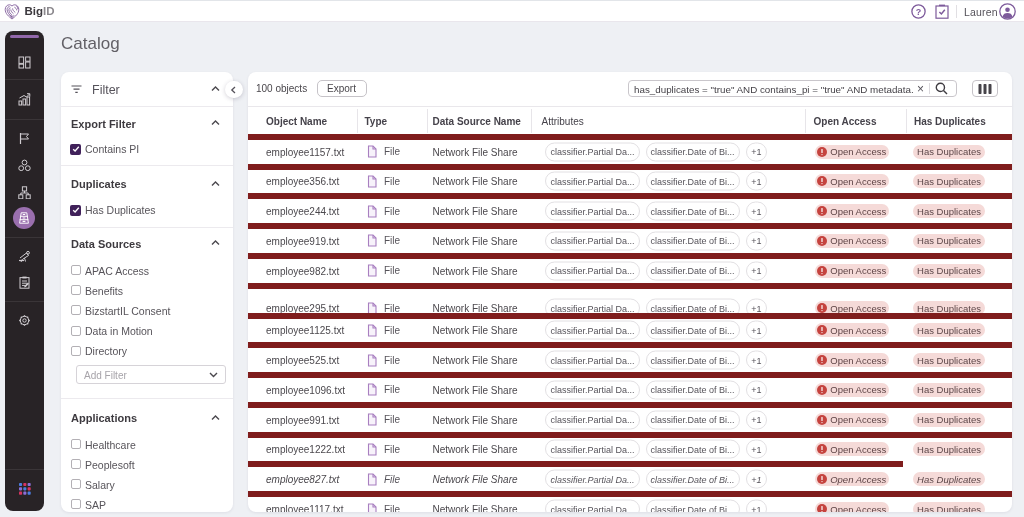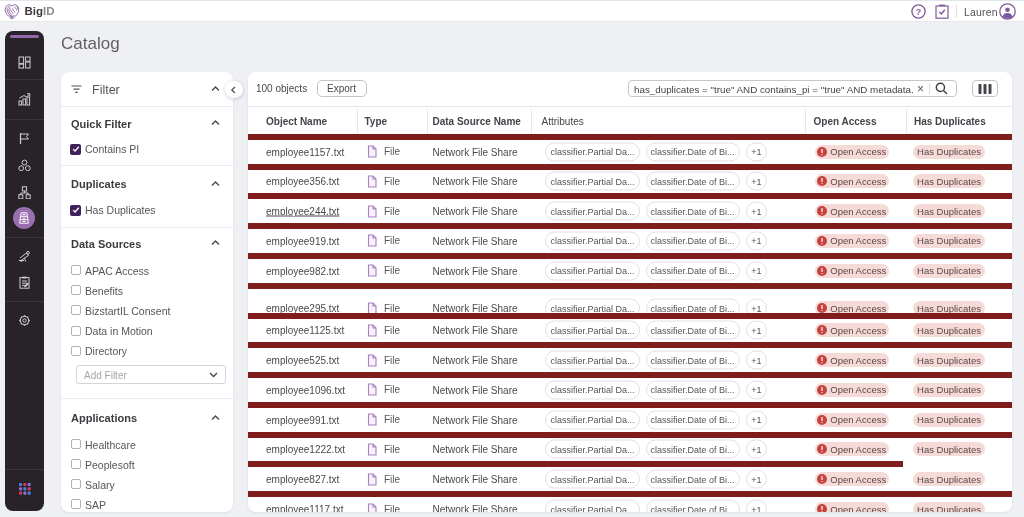--- a/index.html
+++ b/index.html
@@ -143,21 +143,21 @@
   </svg>
 <div class="abs" style="left:92px;top:82.5px;font-size:12.5px;color:#55525a;">Filter</div>
 <svg class="abs" style="left:211px;top:86px" width="9" height="6" viewBox="0 0 9 6">
     <path d="M1 4.5 L4.5 1 L8 4.5" fill="none" stroke="#4b484e" stroke-width="1.4"></path>
   </svg>
 <div class="abs hdiv" style="left:61px;top:105.5px;width:172px;"></div>
 <div class="abs" style="left:225px;top:80.5px;width:17.5px;height:17.5px;border-radius:50%;background:#fff;box-shadow:0 1px 4px rgba(50,40,70,0.22);"></div>
 <svg class="abs" style="left:230px;top:85.5px" width="7" height="8" viewBox="0 0 7 8">
     <path d="M5 1 L1.8 4 L5 7" fill="none" stroke="#55525a" stroke-width="1.3"></path>
   </svg>
-<div class="abs sect" style="left:71px;top:117.5px;">Quick Filter</div>
+<div class="abs sect" style="left:71px;top:117.5px;">Export Filter</div>
 <svg class="abs" style="left:211px;top:120px" width="9" height="6" viewBox="0 0 9 6">
     <path d="M1 4.5 L4.5 1 L8 4.5" fill="none" stroke="#4b484e" stroke-width="1.4"></path>
   </svg>
 <div class="abs cbc" style="left:70px;top:143.8px;">
     <svg width="8" height="8" viewBox="0 0 8 8" style="position:absolute;left:1.5px;top:1.5px">
       <path d="M1.2 4.2 L3.1 6 L6.8 1.8" fill="none" stroke="#fff" stroke-width="1.3"></path>
     </svg>
   </div>
 <div class="abs lbl" style="left:85px;top:143.3px;">Contains PI</div>
 <div class="abs hdiv" style="left:61px;top:165.4px;width:172px;"></div>
@@ -273,21 +273,21 @@
         <svg width="10" height="10" viewBox="0 0 10 10" style="margin:0 3px 0 0">
           <circle cx="5" cy="5" r="5" fill="#c5433e"></circle>
           <rect x="4.4" y="2" width="1.2" height="4" rx="0.6" fill="#fff"></rect>
           <rect x="4.4" y="7" width="1.2" height="1.2" rx="0.6" fill="#fff"></rect>
         </svg>
         <span style="color:#5d4345;">Open Access</span>
       </div>
       <div class="cell pill" style="left:665px;width:72px;">Has Duplicates</div>
     </div>
 <div class="abs rowline" style="left:0;top:121.4px;width:764px;height:29.78px;">
-      <div class="cell" style="left:18px;font-size:10px;color:#4b484d;text-decoration:underline;">employee244.txt</div>
+      <div class="cell" style="left:18px;font-size:10px;color:#4b484d;">employee244.txt</div>
       <div class="cell" style="left:119px;height:14px;display:flex;align-items:center;">
         <svg width="10" height="13" viewBox="0 0 10 13" style="vertical-align:middle">
           <path d="M1.5 1 L6 1 L9 4 L9 12 L1.5 12 Z" fill="#f7f2fa" stroke="#a87fc0" stroke-width="1.1"></path>
           <path d="M6 1 L6 4 L9 4" fill="none" stroke="#a87fc0" stroke-width="1.1"></path>
         </svg>
         <span style="font-size:10px;color:#56535a;margin-left:7px;">File</span>
       </div>
       <div class="cell" style="left:184.5px;font-size:10px;color:#4b484d;">Network File Share</div>
       <div class="cell chip" style="left:297px;width:95px;">classifier.Partial Da...</div>
       <div class="cell chip" style="left:397.5px;width:94px;">classifier.Date of Bi...</div>
@@ -479,21 +479,21 @@
       <div class="cell pill" style="left:567px;width:73.5px;">
         <svg width="10" height="10" viewBox="0 0 10 10" style="margin:0 3px 0 0">
           <circle cx="5" cy="5" r="5" fill="#c5433e"></circle>
           <rect x="4.4" y="2" width="1.2" height="4" rx="0.6" fill="#fff"></rect>
           <rect x="4.4" y="7" width="1.2" height="1.2" rx="0.6" fill="#fff"></rect>
         </svg>
         <span style="color:#5d4345;">Open Access</span>
       </div>
       <div class="cell pill" style="left:665px;width:72px;">Has Duplicates</div>
     </div>
-<div class="abs rowline" style="left:0;top:389.4px;width:655px;height:29.78px;">
+<div class="abs rowline" style="left:0;top:389.4px;width:655px;height:29.78px;font-style:italic;">
       <div class="cell" style="left:18px;font-size:10px;color:#4b484d;">employee827.txt</div>
       <div class="cell" style="left:119px;height:14px;display:flex;align-items:center;">
         <svg width="10" height="13" viewBox="0 0 10 13" style="vertical-align:middle">
           <path d="M1.5 1 L6 1 L9 4 L9 12 L1.5 12 Z" fill="#f7f2fa" stroke="#a87fc0" stroke-width="1.1"></path>
           <path d="M6 1 L6 4 L9 4" fill="none" stroke="#a87fc0" stroke-width="1.1"></path>
         </svg>
         <span style="font-size:10px;color:#56535a;margin-left:7px;">File</span>
       </div>
       <div class="cell" style="left:184.5px;font-size:10px;color:#4b484d;">Network File Share</div>
       <div class="cell chip" style="left:297px;width:95px;">classifier.Partial Da...</div>

